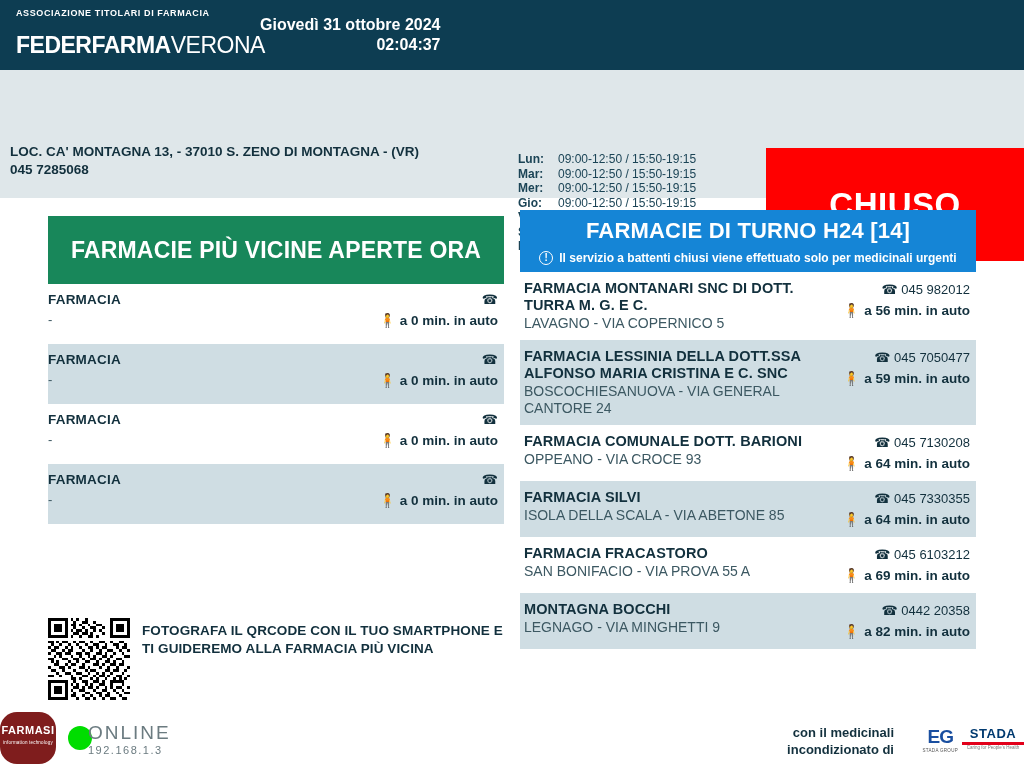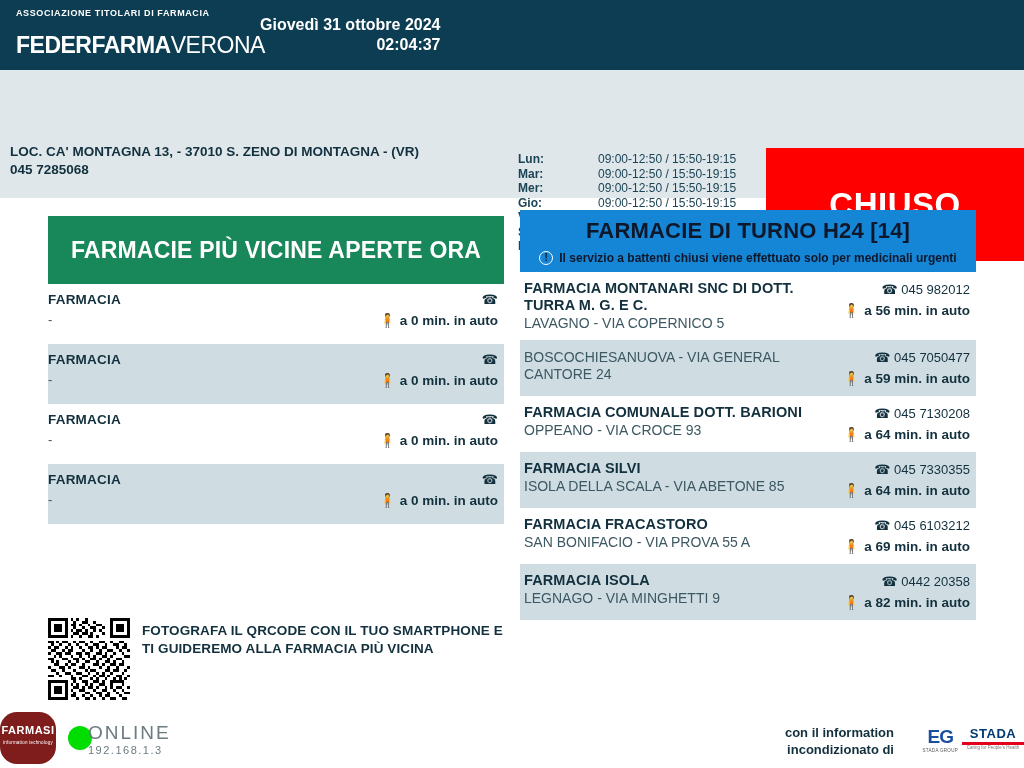--- a/index.html
+++ b/index.html
@@ -48,21 +48,21 @@
     font-size: 13.5px; font-weight: bold; color: #12303d;
   }
   .ph-phone {
     position: absolute; left: 10px; top: 92px;
     font-size: 13.5px; font-weight: bold; color: #12303d;
   }
   .hours {
     position: absolute; left: 518px; top: 82px; width: 240px;
     font-size: 12px; color: #1b4456;
   }
-  .hours .row { display: flex; line-height: 14.5px; gap: 40px; }
+  .hours .row { display: flex; line-height: 14.5px; }
   .hours .day { width: 40px; font-weight: bold; }
   .hours .val { white-space: nowrap; }
   .status-box {
     position: absolute; left: 766px; top: 78px; width: 258px; height: 113px;
     background: #ff0000; color: #fff;
     display: flex; align-items: center; justify-content: center;
     font-size: 33px; font-weight: bold; letter-spacing: 0.5px;
   }
 
   
@@ -96,21 +96,21 @@
   .qr-block { position: absolute; left: 48px; top: 618px; width: 456px; display: flex; }
   .qr-img { width: 82px; height: 82px; flex: none; }
   .qr-text {
     margin-left: 12px; font-size: 13.5px; font-weight: bold; color: #12303d;
     line-height: 18px; letter-spacing: 0.1px; padding-top: 4px;
   }
 
   
   .right-col { position: absolute; left: 520px; top: 210px; width: 456px; }
   .panel-head-blue {
-    background: #1585d6; color: #0f172a; padding: 8px 0 7px 0;
+    background: #1585d6; color: #ffffff; padding: 8px 0 7px 0;
   }
   .panel-head-blue .title {
     text-align: center; font-size: 22px; font-weight: bold; letter-spacing: 0.2px;
   }
   .panel-head-blue .note {
     display: flex; align-items: center; justify-content: center;
     gap: 6px; margin-top: 7px; font-size: 12px; font-weight: bold;
   }
   .info-ic {
     width: 14px; height: 14px; border: 1.5px solid #fff; border-radius: 50%;
@@ -480,20 +480,21 @@
       </div>
     </div>
     <div id="turno-list">
         <div class="turno-item">
           <div class="turno-name">FARMACIA MONTANARI SNC DI DOTT. TURRA M. G. E C.</div>
           <div class="turno-addr">LAVAGNO - VIA COPERNICO 5</div>
           <div class="turno-phone"><span>☎</span> <span>045 982012</span></div>
           <div class="turno-dist"><span class="walk">🧍</span> <span>a 56 min. in auto</span></div>
         </div>
         <div class="turno-item alt">
+          <div class="turno-name">FARMACIA LESSINIA DELLA DOTT.SSA ALFONSO MARIA CRISTINA E C. SNC</div>
           <div class="turno-addr">BOSCOCHIESANUOVA - VIA GENERAL CANTORE 24</div>
           <div class="turno-phone"><span>☎</span> <span>045 7050477</span></div>
           <div class="turno-dist"><span class="walk">🧍</span> <span>a 59 min. in auto</span></div>
         </div>
         <div class="turno-item">
           <div class="turno-name">FARMACIA COMUNALE DOTT. BARIONI</div>
           <div class="turno-addr">OPPEANO - VIA CROCE 93</div>
           <div class="turno-phone"><span>☎</span> <span>045 7130208</span></div>
           <div class="turno-dist"><span class="walk">🧍</span> <span>a 64 min. in auto</span></div>
         </div>
@@ -503,40 +504,40 @@
           <div class="turno-phone"><span>☎</span> <span>045 7330355</span></div>
           <div class="turno-dist"><span class="walk">🧍</span> <span>a 64 min. in auto</span></div>
         </div>
         <div class="turno-item">
           <div class="turno-name">FARMACIA FRACASTORO</div>
           <div class="turno-addr">SAN BONIFACIO - VIA PROVA 55 A</div>
           <div class="turno-phone"><span>☎</span> <span>045 6103212</span></div>
           <div class="turno-dist"><span class="walk">🧍</span> <span>a 69 min. in auto</span></div>
         </div>
         <div class="turno-item alt">
-          <div class="turno-name">FARMACIA ISOLA</div>
+          <div class="turno-name">MONTAGNA BOCCHI</div>
           <div class="turno-addr">LEGNAGO - VIA MINGHETTI 9</div>
           <div class="turno-phone"><span>☎</span> <span>0442 20358</span></div>
           <div class="turno-dist"><span class="walk">🧍</span> <span>a 82 min. in auto</span></div>
         </div>
       </div>
   </div>
 
   <div class="footer">
     <div class="farmasi-logo">
       <div class="big">FARMASI</div>
       <div class="small">information technology</div>
     </div>
     <div class="online-dot"></div>
     <div class="online-text">
       <div class="lbl">ONLINE</div>
       <div class="ip">192.168.1.3</div>
     </div>
     <div class="contrib">
-      <div>con il information</div>
+      <div>con il medicinali</div>
       <div>incondizionato di</div>
     </div>
     <div class="eg-logo">
       <div class="eg">EG</div>
       <div class="sub">STADA GROUP</div>
     </div>
     <div class="stada-logo">
       <div class="st">STADA</div>
       <div class="stada-bar"></div>
       <div class="sub">Caring for People's Health</div>

